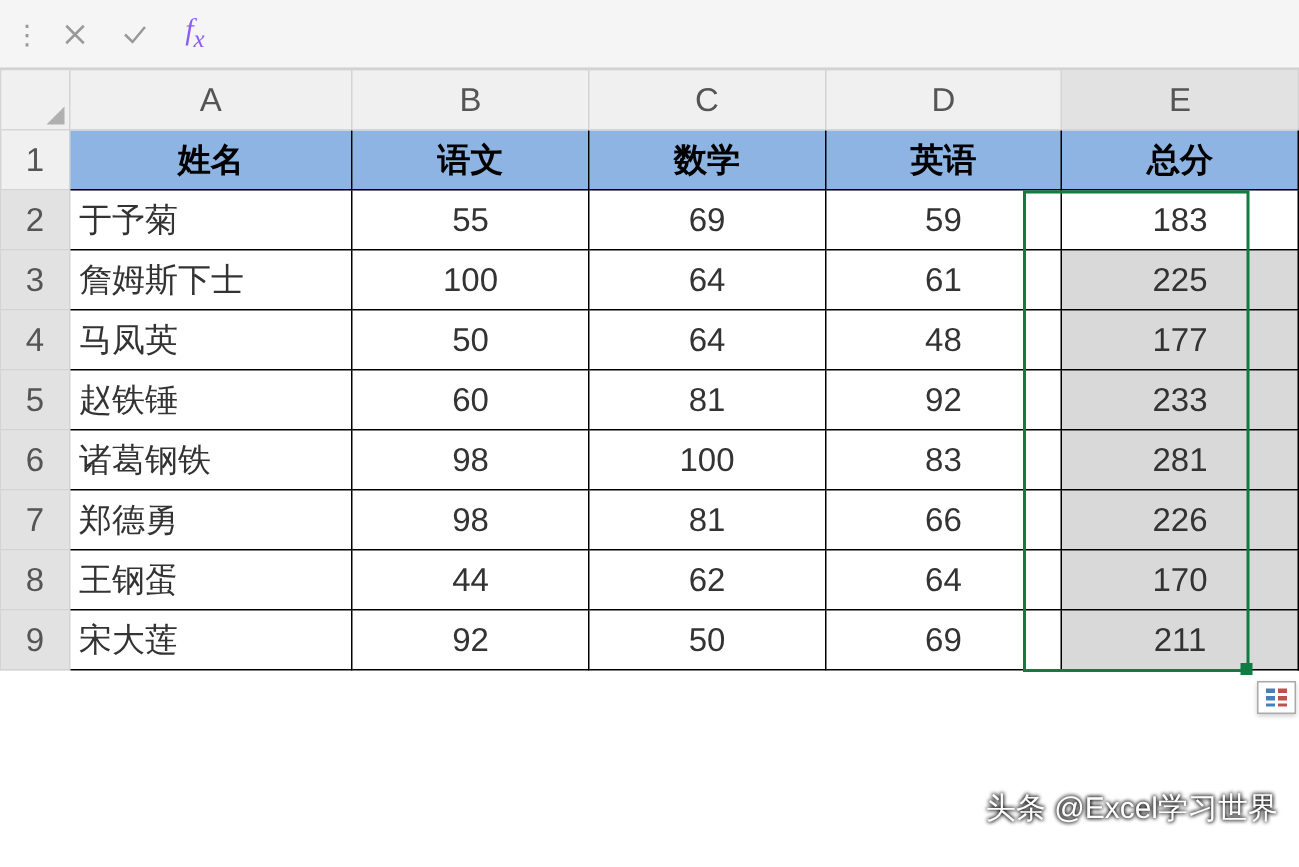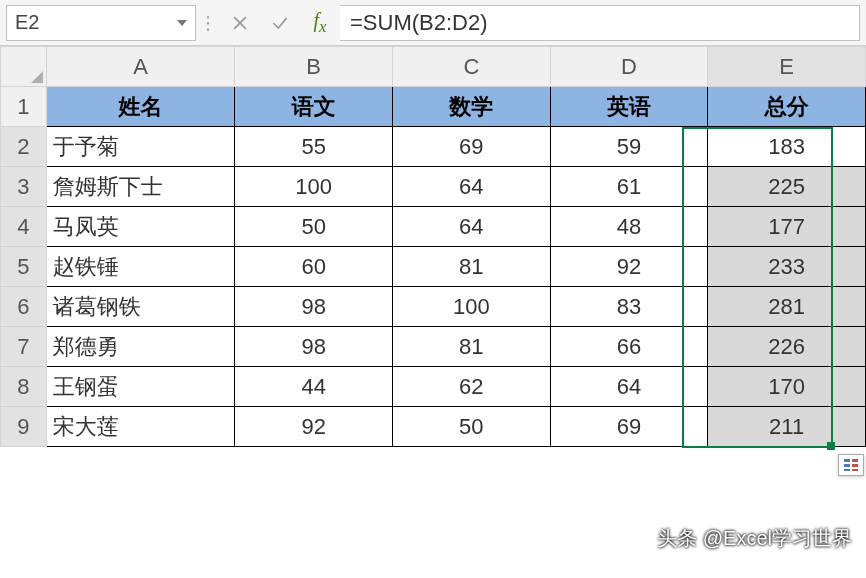--- a/index.html
+++ b/index.html
@@ -46,21 +46,21 @@
     justify-content: center;
     color: #999;
     font-size: 18px;
   }
   .fb-btn {
     width: 40px; height: 36px;
     display: flex; align-items:center; justify-content:center;
     color: #888;
   }
   .fb-btn svg { width: 20px; height: 20px; }
-  .fx { font-style: italic; font-family: serif; font-size: 20px; color: #4d7c0f; }
+  .fx { font-style: italic; font-family: serif; font-size: 20px; color: #8b5cf6; }
   .formula-input {
     flex: 1;
     height: 36px;
     background: #fff;
     border: 1px solid #c0c0c0;
     border-left: none;
     font-size: 22px;
     color: #333;
     padding: 0 10px;
     display: flex;
@@ -173,40 +173,33 @@
   col.c1{width:182px}
   col.c2{width:152px}
   col.c3{width:152px}
   col.c4{width:152px}
   col.c5{width:152px}
 </style>
 </head>
 <body>
 
 <div class="formula-bar">
-  <div class="name-box">
-    <span>E2</span>
-    <span class="dd"></span>
-  </div>
   <div class="fb-sep">⋮</div>
   <div class="fb-btn">
     <svg viewBox="0 0 24 24">
         <path d="M5 5 L19 19 M19 5 L5 19" stroke="#999" stroke-width="2" fill="none"></path>
       </svg>
   </div>
   <div class="fb-btn">
     <svg viewBox="0 0 24 24">
         <path d="M4 12 L10 18 L20 6" stroke="#999" stroke-width="2" fill="none"></path>
       </svg>
   </div>
   <div class="fb-btn">
     <span class="fx">f<sub>x</sub></span>
-  </div>
-  <div class="formula-input">
-    <span>=SUM(B2:D2)</span>
   </div>
 </div>
 
 <div class="grid-wrap" style="position:relative;">
 <table class="grid">
   <colgroup>
     <col class="c0">
         <col class="c1">
         <col class="c2">
         <col class="c3">

